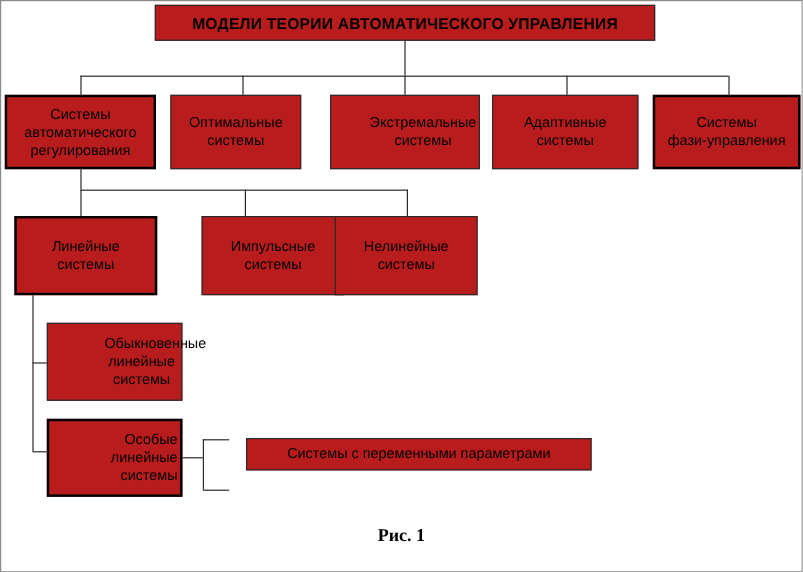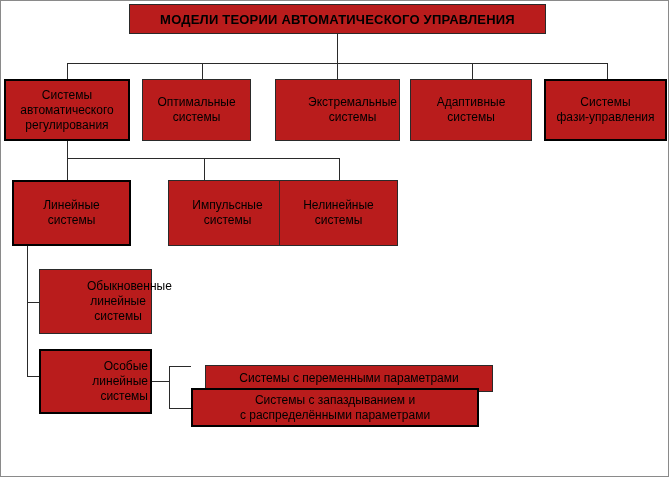--- a/index.html
+++ b/index.html
@@ -125,18 +125,18 @@
   </div>
 
   <div class="ln h" style="left:151px;top:380px;width:17px;height:1px;"></div>
   <div class="ln v" style="left:168px;top:365px;height:42px;"></div>
   <div class="ln h" style="left:168px;top:365px;width:22px;height:1px;"></div>
   <div class="ln h" style="left:168px;top:407px;width:22px;height:1px;"></div>
 
   <div class="box" style="left:190px;top:364px;width:288px;height:27px;margin-left:14px;">
     <span class="txt">Системы с переменными параметрами</span>
   </div>
-  <div class="box heavy" style="left:190px;top:387px;width:288px;height:39px;">
-    <span class="txt">Системы с запаздыванием и<br>с распределёнными параметрами</span>
+
+  <div id="caption" style="top:438px;">
+    <span>Рис. 1</span>
   </div>
-
 
 </div>
 
 </body></html>

